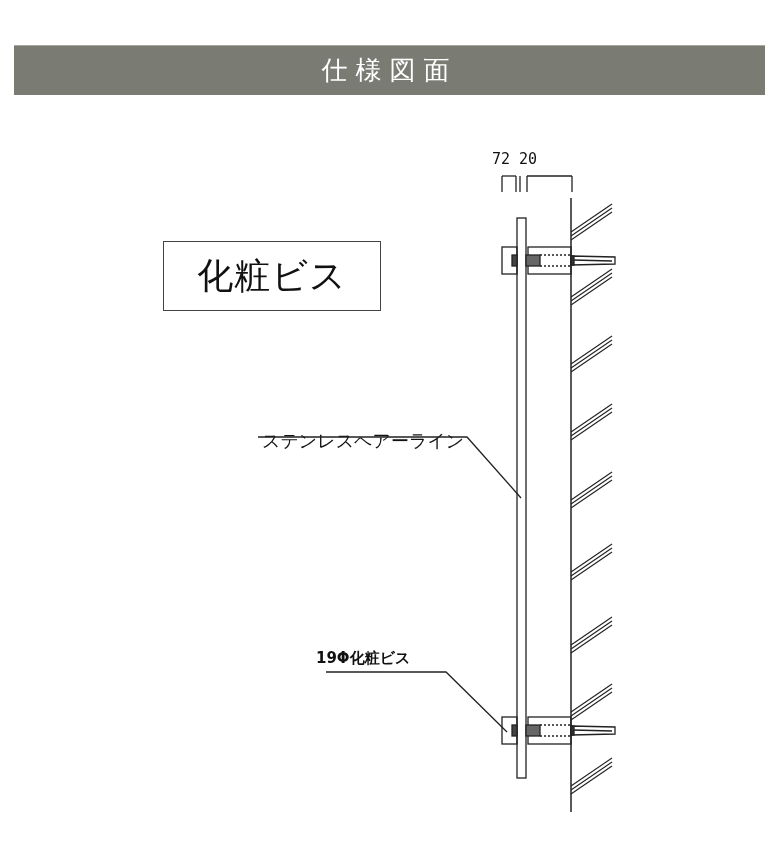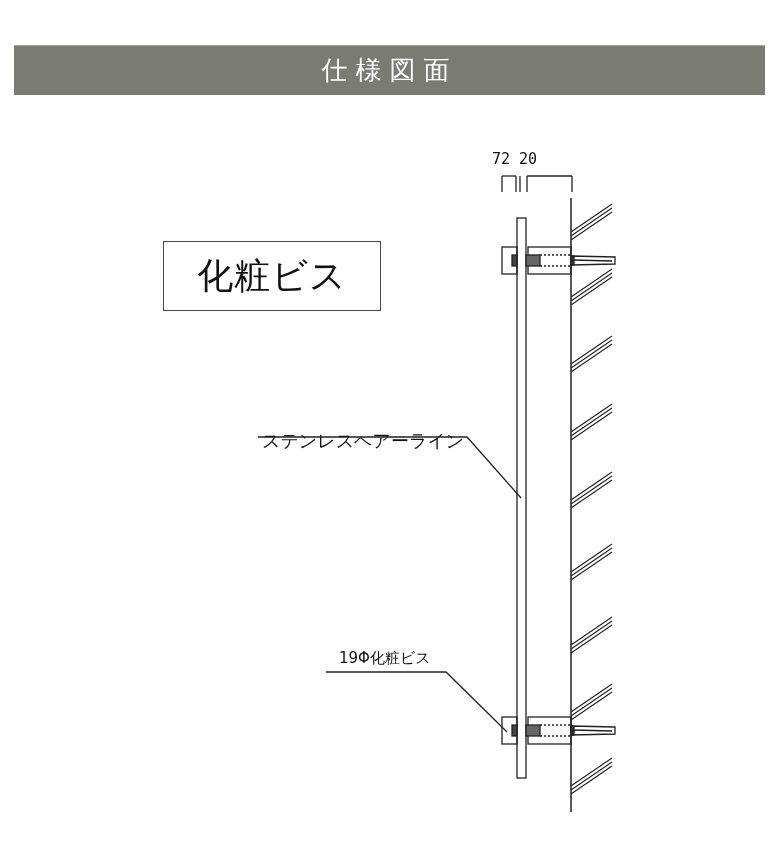--- a/index.html
+++ b/index.html
@@ -31,21 +31,21 @@
   <span>仕様図面</span>
 </div>
 
 <div class="label-box">
   <span>化粧ビス</span>
 </div>
 
 <div class="dim" style="left:492px; top:150px;">72 20</div>
 
 <div class="callout" style="left:262px; top:429px;">ステンレスヘアーライン</div>
-<div class="callout small" style="left:339px; top:649px;">19Φ化粧ビス</div>
+<div class="callout small" style="left:316px; top:649px;font-weight:bold;">19Φ化粧ビス</div>
 
 <svg class="drawing" width="780" height="853" viewBox="0 0 780 853">
   <g stroke="#222" fill="none" stroke-width="1.3">
 
     <g>
       <line x1="502" y1="176" x2="516" y2="176"></line>
       <line x1="502" y1="176" x2="502" y2="192"></line>
       <line x1="516" y1="176" x2="516" y2="192"></line>
       <line x1="520" y1="176" x2="520" y2="192"></line>
       <line x1="527" y1="176" x2="572" y2="176"></line>

